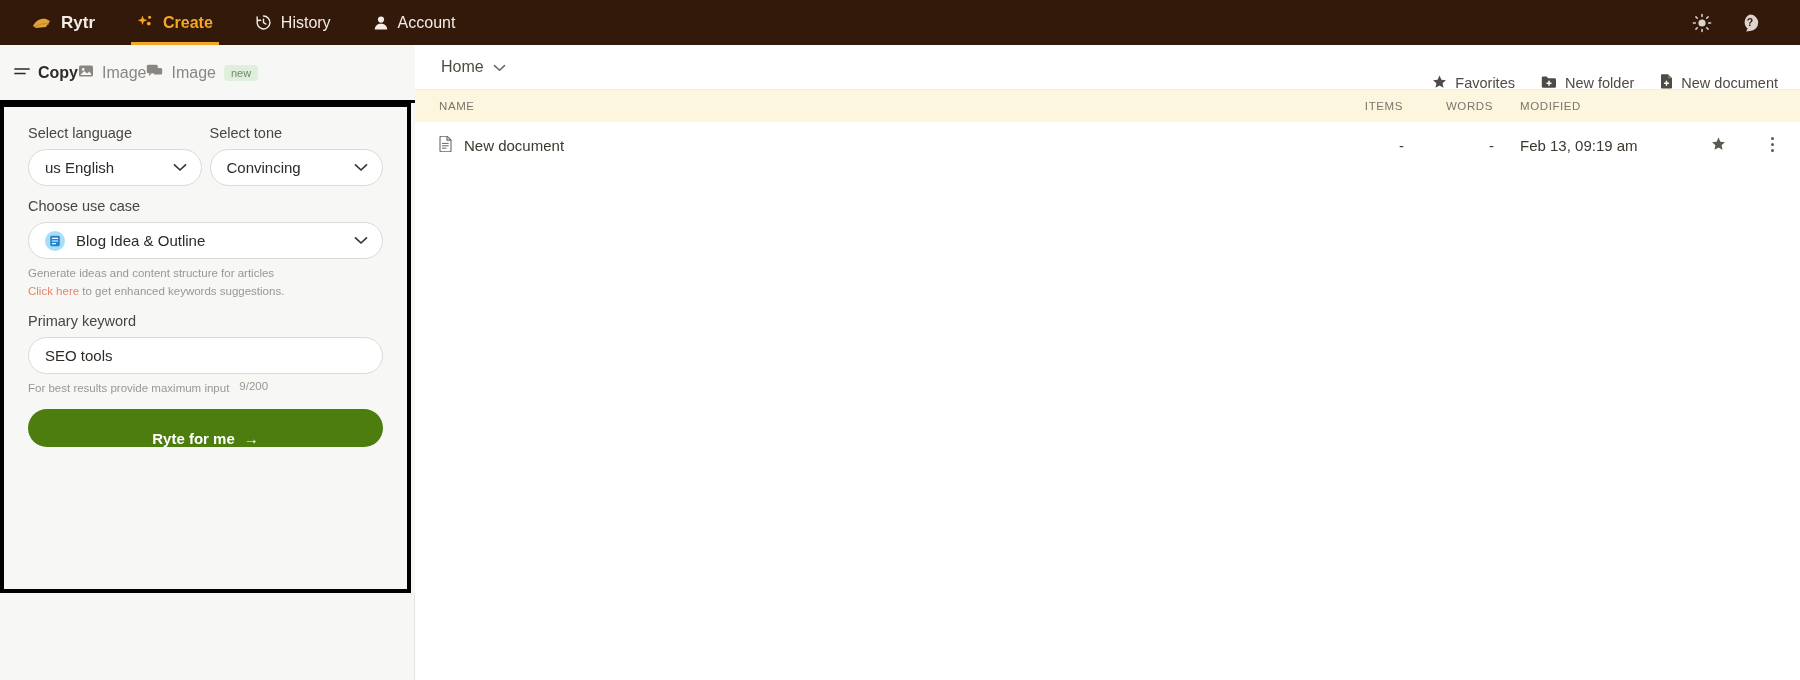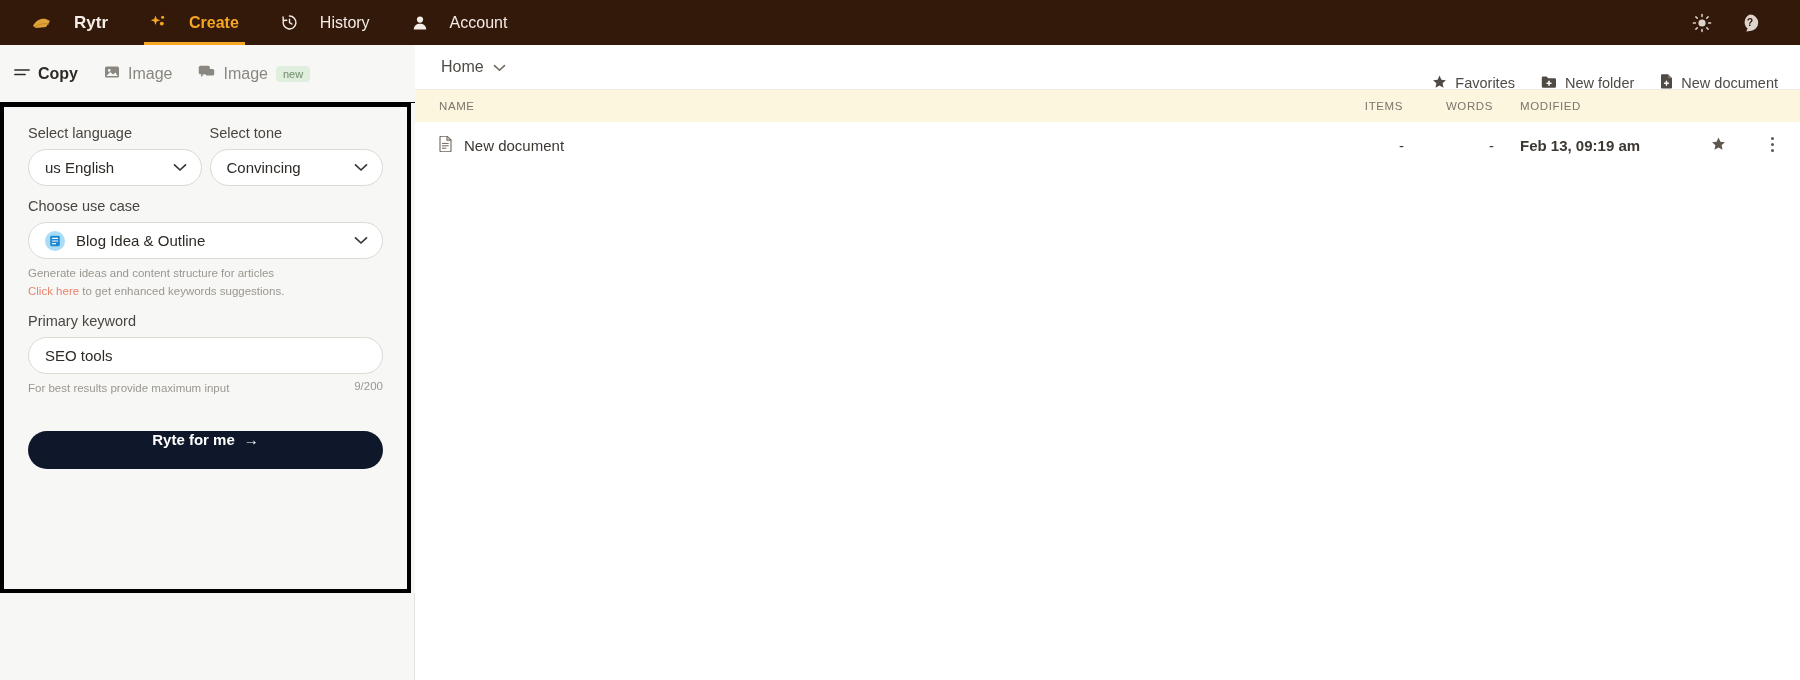--- a/index.html
+++ b/index.html
@@ -14,21 +14,21 @@
   .topbar {
     height: 45px;
     background: #33190a;
     display: flex;
     align-items: center;
     padding: 0 24px;
     position: relative;
   }
   .topnav { display: flex; align-items: center; gap: 10px; }
   .nav-item {
-    display: flex; align-items: center; gap: 22px;
+    display: flex; align-items: center; gap: 9px;
     height: 45px; padding: 15px 16px;
     color: #f3ece7; font-size: 16px;
     position: relative; cursor: pointer;
   }
   .nav-item.brand { font-weight: bold; font-size: 17px; padding-left: 8px; }
   .nav-item.active { color: #f5a623; font-weight: bold; }
   .nav-item.active::after {
     content: ""; position: absolute; left: 10px; right: 10px; bottom: 0;
     height: 3px; background: #f5a623;
   }
@@ -40,21 +40,21 @@
   .topbar-right .ticon { cursor: pointer; display: flex; }
 
   
   .body-wrap { display: flex; height: 635px; }
 
   
   .left-col { width: 415px; flex: 0 0 415px; background: #f7f7f5; display: flex; flex-direction: column; }
 
   .subtabs {
     height: 58px; background: #f7f7f5; display: flex; align-items: center;
-    padding-left: 14px; gap: 26px; border-bottom: 1px solid #000000;
+    padding-left: 14px; border-bottom: 3px solid #000000;
   }
   .subtab {
     display: flex; align-items: center; gap: 8px;
     font-size: 16px; color: #8a8780; cursor: pointer;
   }
   .subtab.active { color: #2f2a26; font-weight: bold; }
   .badge-new {
     background: #dfeedd; color: #6f8a6a; font-size: 11px;
     padding: 2px 7px; border-radius: 4px; font-weight: normal;
   }
@@ -81,29 +81,29 @@
   }
   .select .val { flex: 1 1 auto; overflow: hidden; white-space: nowrap; text-overflow: ellipsis; }
   .chev { flex: 0 0 auto; color: #3a3530; display: flex; }
   .uc-icon {
     flex: 0 0 auto; width: 20px; height: 20px; border-radius: 50%;
     background: #a8ddf5; display: flex; align-items: center; justify-content: center;
     margin-right: 11px;
   }
   .helper { font-size: 11.5px; color: #9b9790; margin-top: 6px; line-height: 1.55; }
   .helper .lnk { color: #e8836a; cursor: pointer; }
-  .helper-row { display: flex; justify-content: space-between; align-items: flex-start; margin-top: 6px; }
+  .helper-row { display: flex; justify-content: flex-start; align-items: flex-start; margin-top: 6px; }
   .helper-row .helper { margin-top: 0; }
   .counter { font-size: 11.5px; color: #9b9790; white-space: nowrap; padding-left: 10px; }
 
   .cta {
-    width: 100%; height: 38px; margin-top: 34px;
-    background: #0f172a; border: none; border-radius: 19px;
+    width: 100%; height: 38px; margin-top: 12px;
+    background: #4d7c0f; border: none; border-radius: 19px;
     color: #fff; font-size: 15px; font-weight: bold;
-    display: flex; align-items: flex-start; justify-content: center; gap: 9px;
+    display: flex; align-items: flex-end; justify-content: center; gap: 9px;
     cursor: pointer; font-family: "Liberation Sans", sans-serif;
   }
 
   .left-filler { flex: 1 1 auto; background: #f7f7f5; border-right: 1px solid #e6e4e0; }
 
   
   .right-col { flex: 1 1 auto; background: #fff; display: flex; flex-direction: column; }
   .right-head {
     height: 45px; display: flex; align-items: center;
     padding: 0 22px 0 26px; border-bottom: 1px solid #efece8;
@@ -119,21 +119,21 @@
     color: #7a756d; text-align: left; padding: 0 9px;
   }
   table.files tbody td { height: 47px; font-size: 15px; color: #3c3731; padding: 0 8px; }
   .col-name { padding-left: 24px !important; }
   .col-items, .col-words { text-align: right !important; width: 90px; }
   .col-mod { width: 190px; padding-left: 18px !important; }
   .col-star { width: 52px; text-align: center !important; }
   .col-menu { width: 56px; text-align: center !important; }
   .name-cell { display: flex; align-items: center; gap: 12px; }
   .dash { color: #8c877f; }
-  .modified { color: #8c877f; font-size: 14px; font-weight: bold; }
+  .modified { color: #8c877f; font-size: 14px; }
   .starcell, .menucell { cursor: pointer; color: #5d574f; }
 </style>
 </head>
 <body>
 
 <div class="topbar">
   <div class="topnav">
 
     <div class="nav-item brand">
       <span class="nav-icon">

